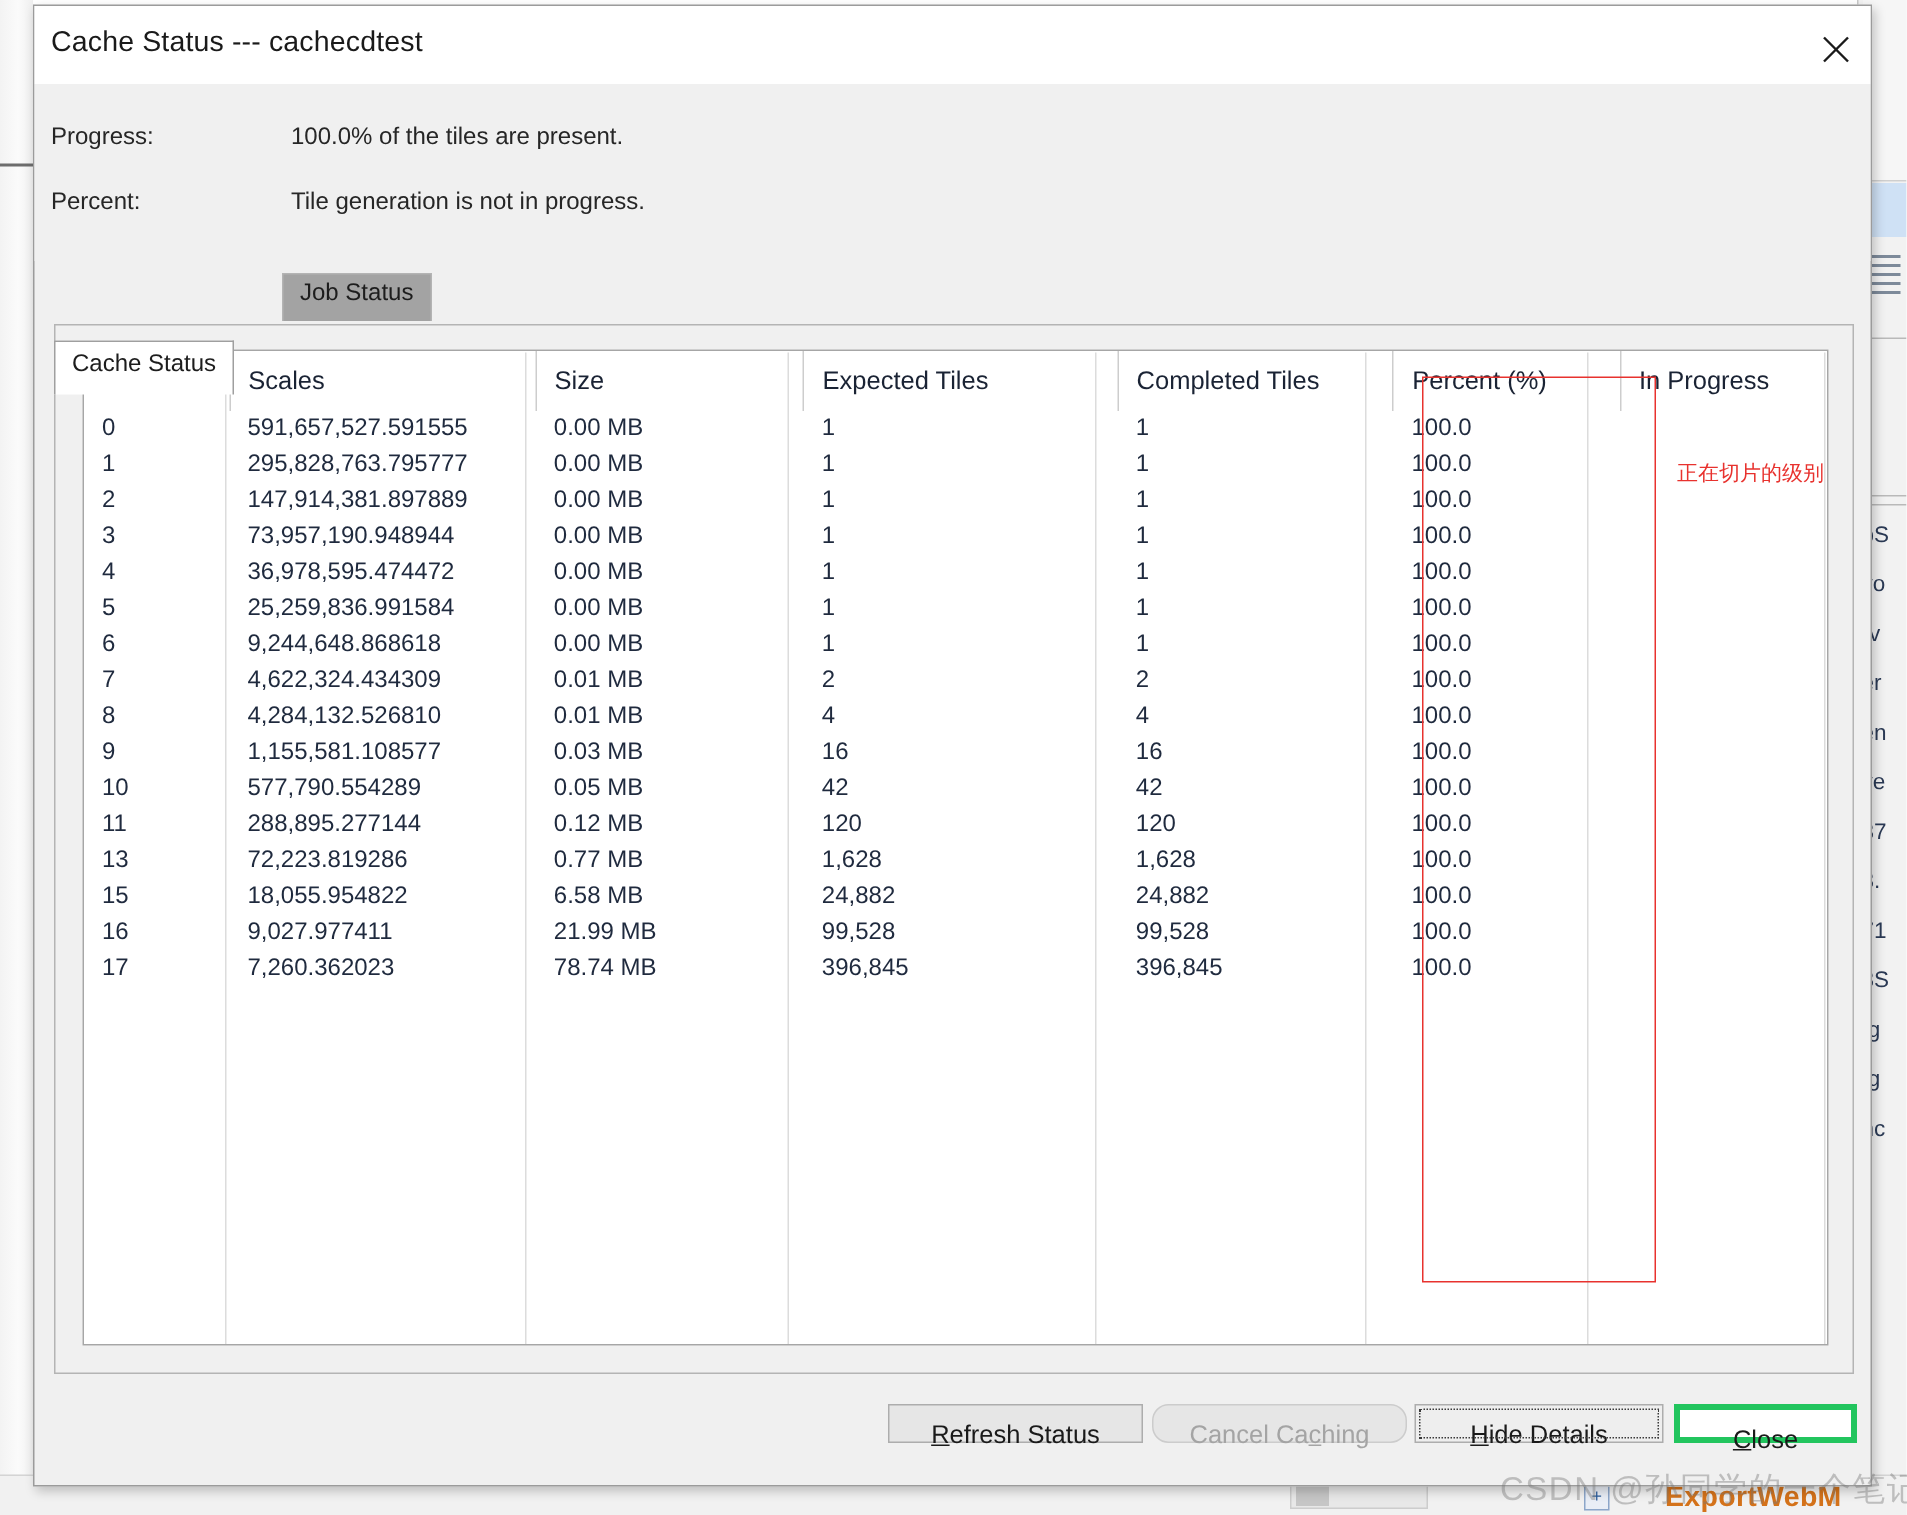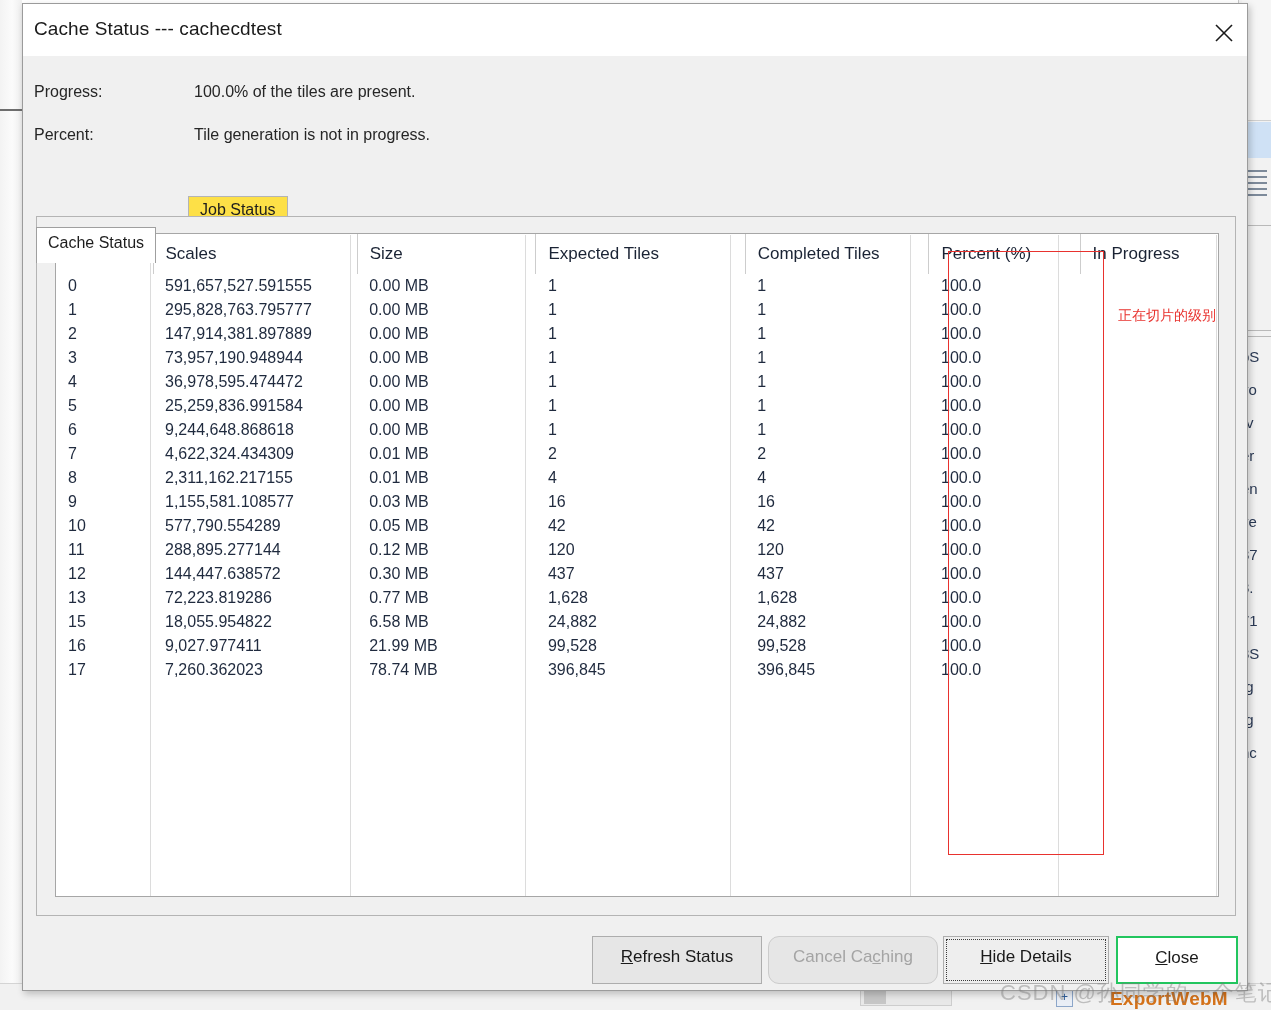--- a/index.html
+++ b/index.html
@@ -163,23 +163,23 @@
   
   .tabstrip {
     position: absolute;
     left: 13px;
     top: 178px;
     width: 1200px;
     height: 34px;
   }
   .tab {
     position: absolute;
-    top: 14px;
+    top: 0;
     height: 32px;
-    background: #fde047;
+    background: #a3a3a3;
     border: 1px solid #b4b4b4;
     border-bottom: none;
     box-sizing: border-box;
     font-size: 16px;
     color: #1d1d1d;
     padding: 4px 11px 0 11px;
     cursor: default;
   }
   .tab.active {
     top: 0px;
@@ -279,41 +279,41 @@
   .btnrow {
     position: absolute;
     left: 0;
     top: 922px;
     width: 1226px;
     height: 64px;
   }
   .btn {
     position: absolute;
     top: 10px;
-    height: 48px;
+    height: 26px;
     box-sizing: border-box;
     background: #e6e6e6;
     border: 1px solid #adadad;
     font-size: 17px;
     color: #1a1a1a;
     font-family: "Liberation Sans", sans-serif;
     text-align: center;
     line-height: 40px;
     cursor: default;
     white-space: nowrap;
   }
   .btn u { text-decoration: underline; }
   .btn-refresh { left: 569px; width: 170px; }
   .btn-cancel  { left: 745px; width: 170px; color: #a4a4a4; background: #e6e6e6; border-color: #cccccc; border-radius: 11px; }
   .btn-hide    { left: 920px; width: 166px; background: #eeeeee; }
   .btn-hide .focusring {
     position:absolute; left:2px; top:2px; right:2px; bottom:2px;
     border:1px dotted #3a3a3a;
   }
-  .btn-close   { left: 1093px; width: 122px; background: #ffffff; border: 2px solid #22c55e; }
+  .btn-close   { left: 1093px; width: 122px; background: #ffffff; border: 4px solid #22c55e; }
 
   
   .watermark {
     position: absolute;
     left: 1000px;
     top: 978px;
     font-size: 22px;
     color: rgba(120,120,120,.42);
     letter-spacing: 1px;
     white-space: nowrap;
@@ -492,21 +492,21 @@
               <td>7</td>
               <td>4,622,324.434309</td>
               <td>0.01 MB</td>
               <td>2</td>
               <td>2</td>
               <td>100.0</td>
               <td></td>
             </tr>
             <tr>
               <td>8</td>
-              <td>2,311,162.217155</td>
+              <td>4,284,132.526810</td>
               <td>0.01 MB</td>
               <td>4</td>
               <td>4</td>
               <td>100.0</td>
               <td></td>
             </tr>
             <tr>
               <td>9</td>
               <td>1,155,581.108577</td>
               <td>0.03 MB</td>
@@ -527,29 +527,20 @@
             <tr>
               <td>11</td>
               <td>288,895.277144</td>
               <td>0.12 MB</td>
               <td>120</td>
               <td>120</td>
               <td>100.0</td>
               <td></td>
             </tr>
             <tr>
-              <td>12</td>
-              <td>144,447.638572</td>
-              <td>0.30 MB</td>
-              <td>437</td>
-              <td>437</td>
-              <td>100.0</td>
-              <td></td>
-            </tr>
-            <tr>
               <td>13</td>
               <td>72,223.819286</td>
               <td>0.77 MB</td>
               <td>1,628</td>
               <td>1,628</td>
               <td>100.0</td>
               <td></td>
             </tr>
             <tr>
               <td>15</td>

